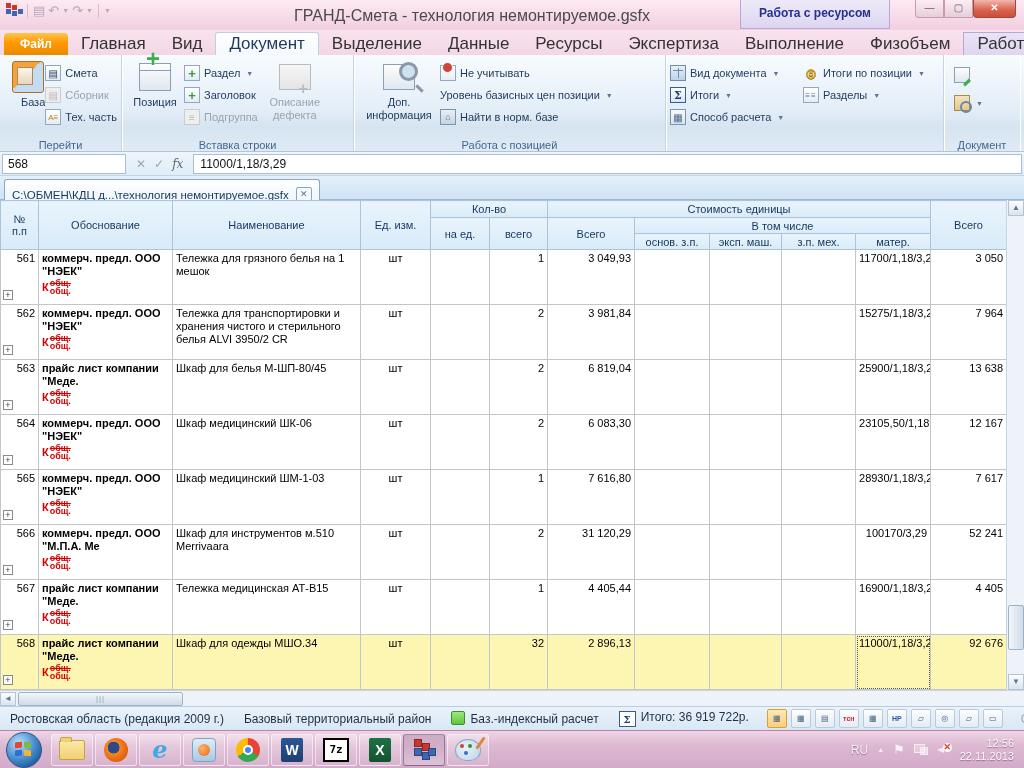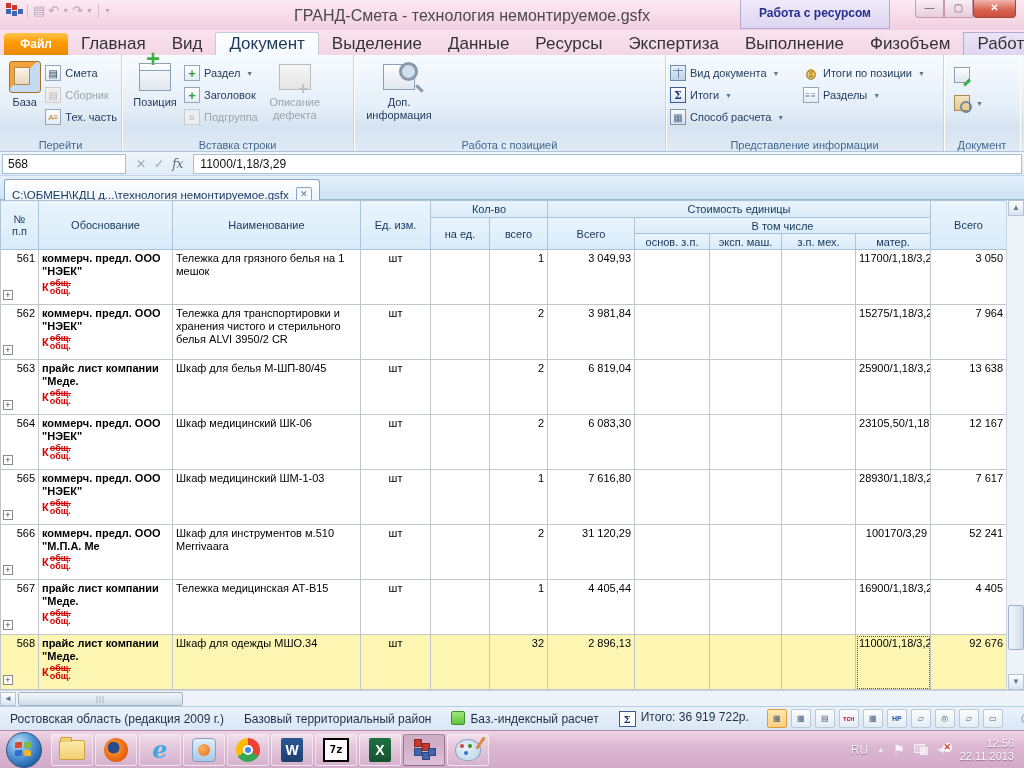--- a/index.html
+++ b/index.html
@@ -217,21 +217,21 @@
     <div class="rtab">Экспертиза</div>
     <div class="rtab">Выполнение</div>
     <div class="rtab">Физобъем</div>
     <div class="rtab ctx">Работа с ресурсом</div>
     <div class="collapse-chv">⌃</div>
   </div>
 
   <div class="ribbon">
 
     <div class="rgroup" style="width:122px;">
-      <div class="bigbtn" style="width:48px;">
+      <div class="bigbtn" style="width:48px;align-items:flex-end;">
         <span class="ic32">
             <span class="i-base"></span>
           </span>
         <span>База</span>
       </div>
       <div class="smallcol">
         <div class="smallbtn">
             <span class="ic16 i-lines">▤</span>
             <span>Смета</span>
           </div>
@@ -278,20 +278,34 @@
       <div class="glabel">Вставка строки</div>
     </div>
 
     <div class="rgroup" style="width:312px;">
       <div class="bigbtn" style="width:82px;">
         <span class="ic32">
             <span class="i-definfo"></span>
           </span>
         <span>Доп. информация</span>
       </div>
+      <div class="smallcol">
+        <div class="smallbtn">
+            <span class="ic16 i-nouch"></span>
+            <span>Не учитывать</span>
+          </div>
+        <div class="smallbtn">
+            <span>Уровень базисных цен позиции</span>
+            <span class="drop">▼</span>
+          </div>
+        <div class="smallbtn">
+            <span class="ic16 i-find">⌂</span>
+            <span>Найти в норм. базе</span>
+          </div>
+      </div>
       <div class="glabel">Работа с позицией</div>
     </div>
 
     <div class="rgroup" style="width:278px;">
       <div class="smallcol" style="width:133px;">
         <div class="smallbtn">
             <span class="ic16 i-table-b"></span>
             <span>Вид документа</span>
             <span class="drop">▼</span>
           </div>
@@ -311,21 +325,20 @@
             <span class="ic16 i-coins">◎</span>
             <span>Итоги по позиции</span>
             <span class="drop">▼</span>
           </div>
         <div class="smallbtn">
             <span class="ic16 i-sections">≡≡</span>
             <span>Разделы</span>
             <span class="drop">▼</span>
           </div>
       </div>
-      <div class="glabel">Представление информации</div>
     </div>
 
     <div class="rgroup" style="width:76px;border-right:none;">
       <div class="midbtns">
         <div class="smallbtn">
             <span class="ic16 i-doc-edit"></span>
           </div>
         <div class="smallbtn">
             <span class="ic16 i-book"></span>
             <span class="drop">▼</span>

